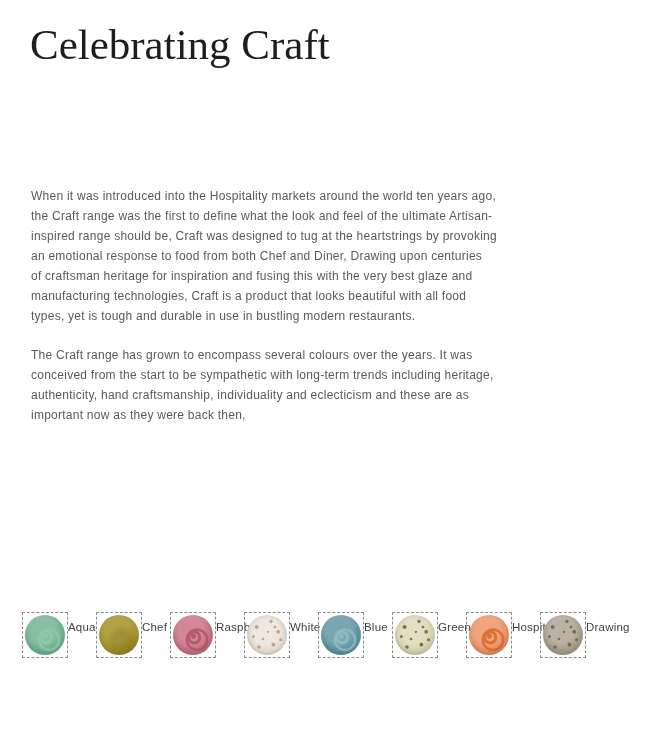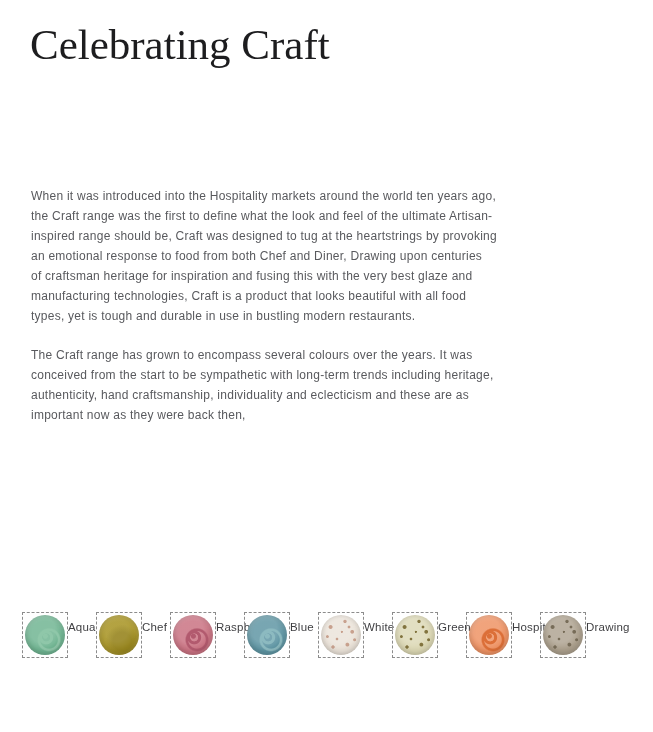--- a/index.html
+++ b/index.html
@@ -139,32 +139,32 @@
     <div class="swatch-label">Chef</div>
   </div>
 
   <div class="swatch fx-swirl" style="--base: #C97181; --accent: #B25A6E;">
     <div class="swatch-box">
       <div class="disc"></div>
     </div>
     <div class="swatch-label">Raspberry</div>
   </div>
 
+  <div class="swatch fx-speckle" style="--base: #EAE2D8; --accent: #C8A18E;">
+    <div class="swatch-box">
+      <div class="disc"></div>
+    </div>
+    <div class="swatch-label">White</div>
+  </div>
+
   <div class="swatch fx-swirl" style="--base: #5E95A3; --accent: #8CBAC0;">
     <div class="swatch-box">
       <div class="disc"></div>
     </div>
     <div class="swatch-label">Blue</div>
-  </div>
-
-  <div class="swatch fx-speckle" style="--base: #EAE2D8; --accent: #C8A18E;">
-    <div class="swatch-box">
-      <div class="disc"></div>
-    </div>
-    <div class="swatch-label">White</div>
   </div>
 
   <div class="swatch fx-speckle" style="--base: #DBD7B3; --accent: #82743F;">
     <div class="swatch-box">
       <div class="disc"></div>
     </div>
     <div class="swatch-label">Green</div>
   </div>
 
   <div class="swatch fx-swirl" style="--base: #EE9263; --accent: #DC6F38;">

